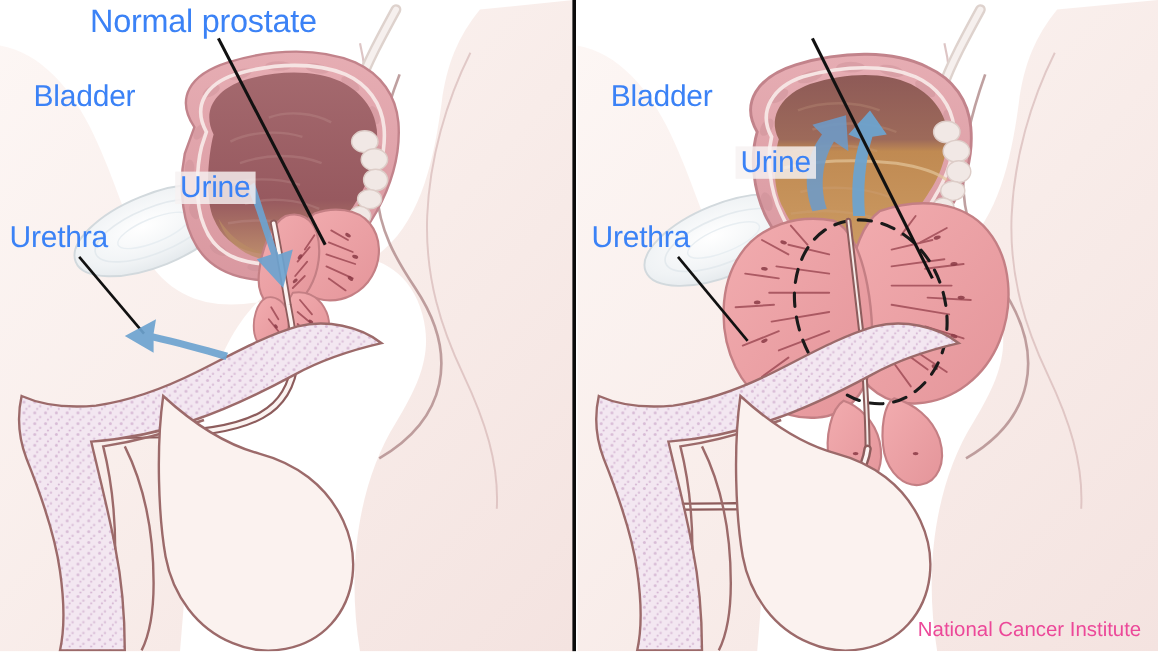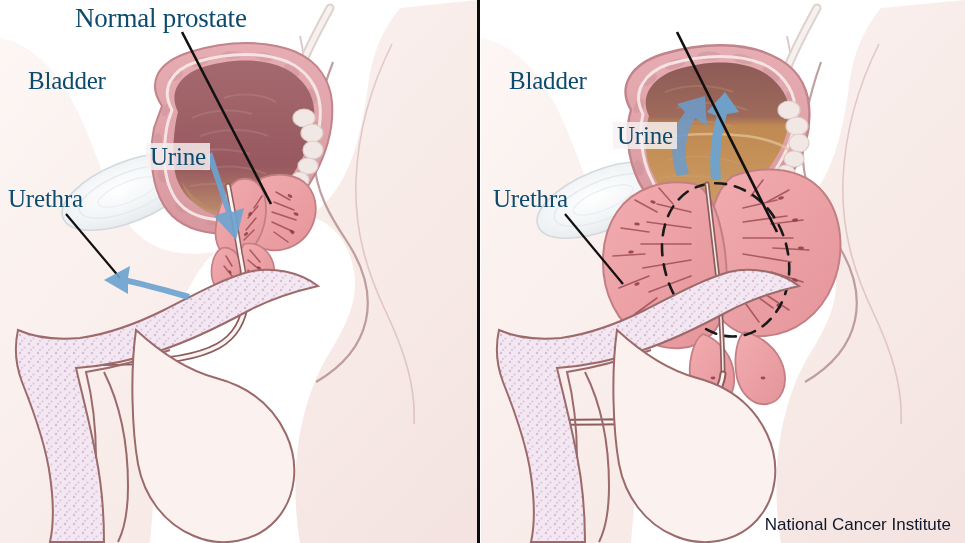--- a/index.html
+++ b/index.html
@@ -32,39 +32,39 @@
     left: 477px;
     top: 0;
     width: 3px;
     height: 543px;
     background: #0b0b0b;
     z-index: 40;
   }
 
   .label {
     position: absolute;
-    color: #0c4a6e;
-    font-family: Liberation Serif, serif;
+    color: #3b82f6;
+    font-family: Liberation Sans, sans-serif;
     font-size: 25px;
     line-height: 1;
     white-space: nowrap;
     letter-spacing: -0.2px;
     z-index: 30;
     text-align: right;
   }
   .label.title { font-size: 27px; }
   .label.boxed {
     background: rgba(247,241,241,0.82);
     padding: 1px 4px;
   }
   .credit {
     position: absolute;
     right: 14px;
     bottom: 8px;
-    color: #0f172a;
+    color: #ec4899;
     font-size: 17px;
     font-family: "Liberation Sans", sans-serif;
     white-space: nowrap;
     z-index: 30;
     margin-left: 40px;
   }
   svg.anat {
     position: absolute;
     left: 0;
     top: 0;

